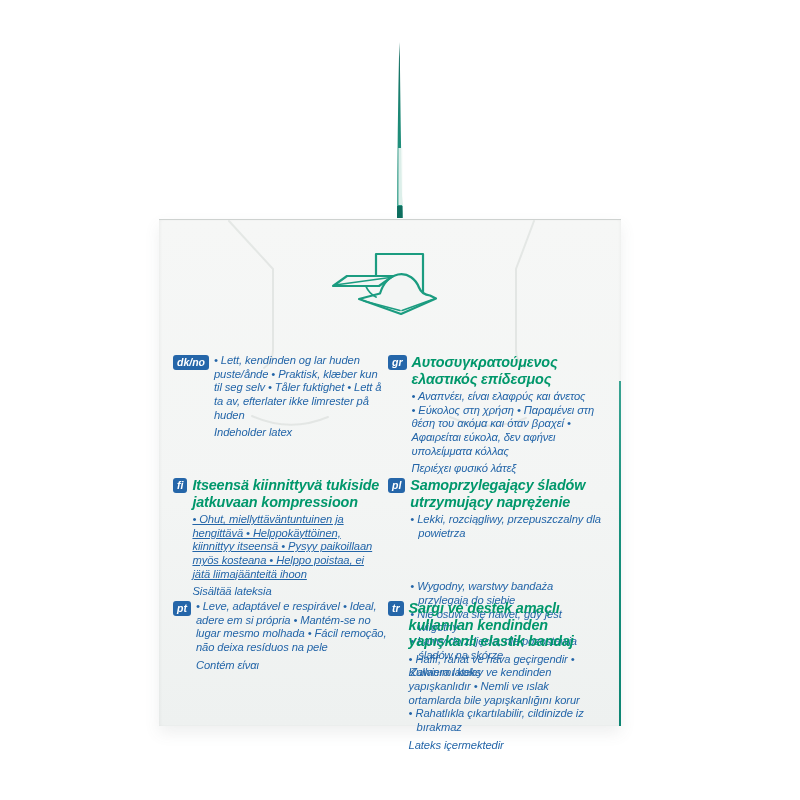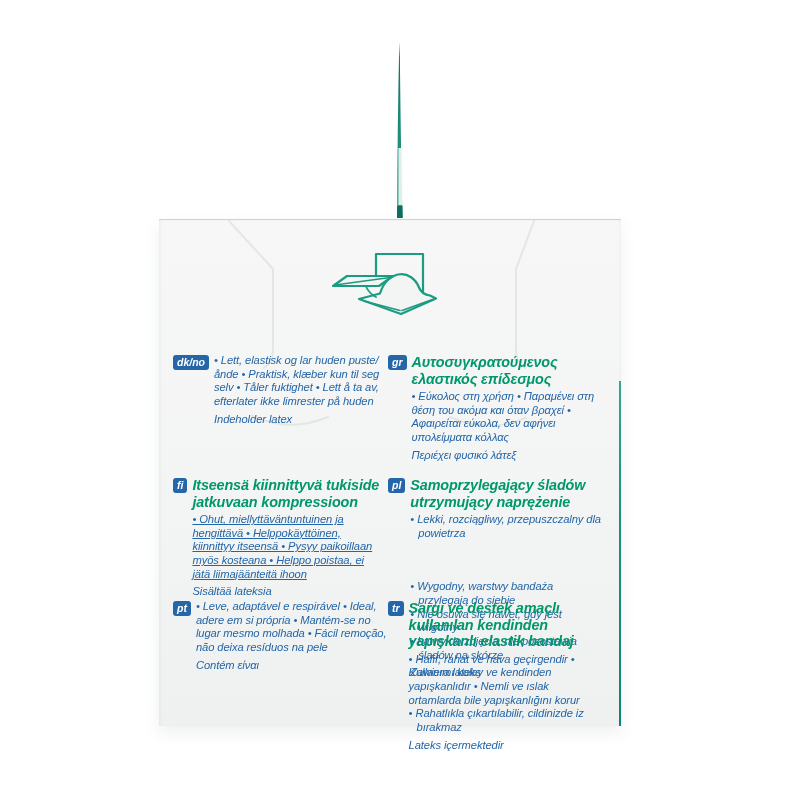--- a/index.html
+++ b/index.html
@@ -89,28 +89,29 @@
       <path d="M38,60 L74,69.5 M106.5,58.5 L76,69.5" fill="none" stroke-width="1.6"></path>
     </g>
   </svg>
 
   <div class="teal-edge"></div>
 
   <div class="content">
       <div class="section">
         <span class="badge" style="background: rgb(37, 102, 169);">dk/no</span>
         <div class="sec-body">
-          <p class="bullets" style="color: rgb(35, 101, 168);">• Lett, elastisk og lar huden puste/ånde • Praktisk, klæber kun til seg selv • Tåler fuktighet • Lett å ta av, efterlater ikke limrester på huden</p>
+          <p class="bullets" style="color: rgb(35, 101, 168);">• Lett, kendinden og lar huden puste/ånde • Praktisk, klæber kun til seg selv • Tåler fuktighet • Lett å ta av, efterlater ikke limrester på huden</p>
           <div class="latex" style="color: rgb(35, 101, 168);">Indeholder latex</div>
         </div>
       </div>
       <div class="section">
         <span class="badge" style="background: rgb(37, 102, 169);">gr</span>
         <div class="sec-body">
           <div class="heading" style="color: rgb(0, 151, 107);">Αυτοσυγκρατούμενος ελαστικός επίδεσμος</div>
+          <p class="bullets hang" style="color: rgb(35, 101, 168);">• Αναπνέει, είναι ελαφρύς και άνετος</p>
           <p class="bullets" style="color: rgb(35, 101, 168);">• Εύκολος στη χρήση • Παραμένει στη θέση του ακόμα και όταν βραχεί • Αφαιρείται εύκολα, δεν αφήνει υπολείμματα κόλλας</p>
           <div class="latex" style="color: rgb(35, 101, 168);">Περιέχει φυσικό λάτεξ</div>
         </div>
       </div>
       <div class="section">
         <span class="badge" style="background: rgb(37, 102, 169);">fi</span>
         <div class="sec-body">
           <div class="heading" style="color: rgb(0, 151, 107);">Itseensä kiinnittyvä tukiside jatkuvaan kompressioon</div>
           <p class="bullets" style="color: rgb(35, 101, 168); text-decoration: underline;">• Ohut, miellyttäväntuntuinen ja hengittävä • Helppokäyttöinen, kiinnittyy itseensä • Pysyy paikoillaan myös kosteana • Helppo poistaa, ei jätä liimajäänteitä ihoon</p>
           <div class="latex" style="color: rgb(35, 101, 168);">Sisältää lateksia</div>

